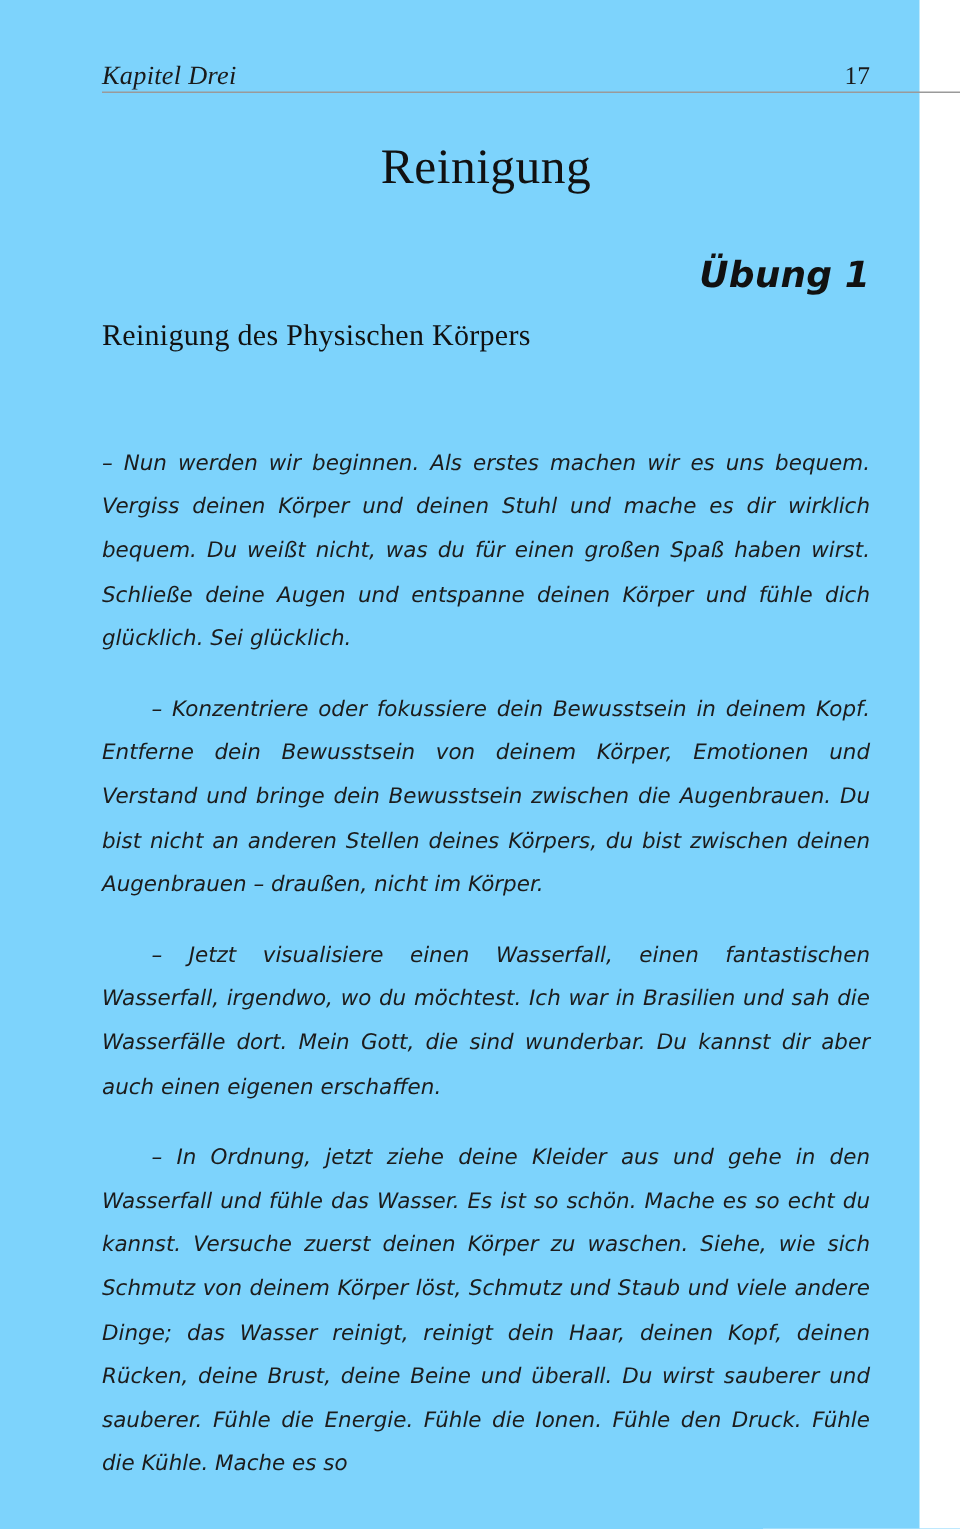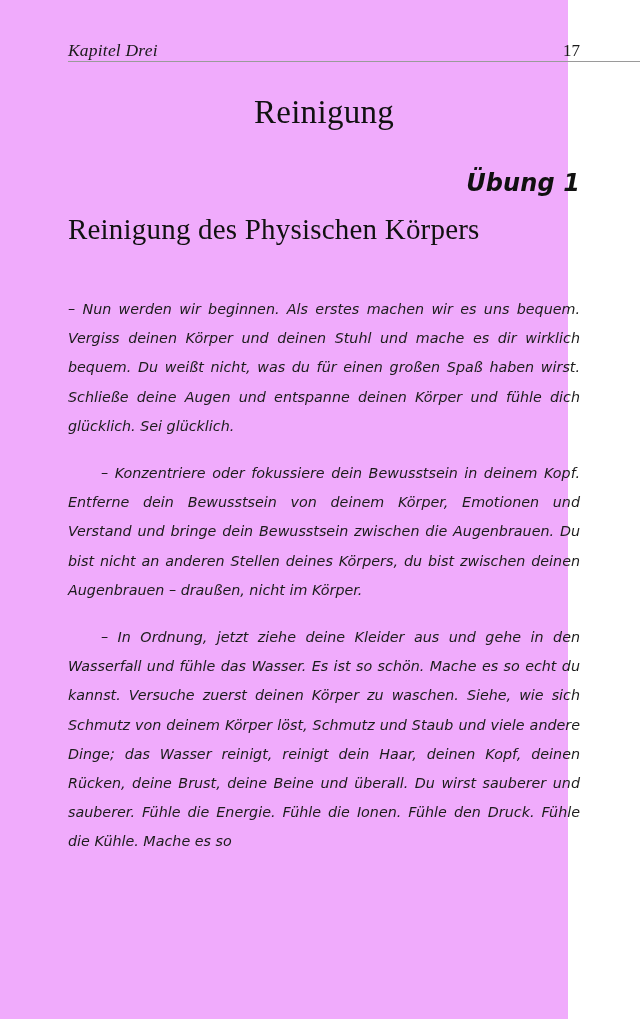--- a/index.html
+++ b/index.html
@@ -9,23 +9,23 @@
   body {
     width: 640px;
     height: 1019px;
     background: #ffffff;
     font-family: "DejaVu Sans", sans-serif;
     overflow: hidden;
   }
 
   .page {
     position: relative;
-    width: 568px;
+    width: 613px;
     height: 1019px;
-    background: #f0abfc;
+    background: #7dd3fc;
     box-sizing: border-box;
   }
 
   
   .running-head {
     position: absolute;
     left: 68px;
     top: 36px;
     width: 572px;           
     height: 26px;
@@ -98,21 +98,21 @@
   .section-title {
     margin: 0;
     padding: 0;
     position: absolute;
     top: 213px;
     left: 0;
     width: 512px;
     text-align: left;
     font-family: "Liberation Serif", "DejaVu Serif", serif;
     font-weight: normal;
-    font-size: 29px;
+    font-size: 20px;
     line-height: 1.15;
     color: #111111;
     letter-spacing: 0.2px;
     white-space: nowrap;
   }
 
   
   .body-copy {
     position: absolute;
     top: 295px;
@@ -152,18 +152,19 @@
 
     <h1 class="chapter-title">Reinigung</h1>
 
     <div class="exercise-label">Übung 1</div>
 
     <h2 class="section-title">Reinigung des Physischen Körpers</h2>
 
     <div class="body-copy">
       <p>– Nun werden wir beginnen. Als erstes machen wir es uns bequem. Vergiss deinen Körper und deinen Stuhl und mache es dir wirklich bequem. Du weißt nicht, was du für einen großen Spaß haben wirst. Schließe deine Augen und entspanne deinen Körper und fühle dich glücklich. Sei glücklich.</p>
       <p class="indented">– Konzentriere oder fokussiere dein Bewusstsein in deinem Kopf. Entferne dein Bewusstsein von deinem Körper, Emotionen und Verstand und bringe dein Bewusstsein zwischen die Augenbrauen. Du bist nicht an anderen Stellen deines Körpers, du bist zwischen deinen Augenbrauen – draußen, nicht im Körper.</p>
+      <p class="indented">– Jetzt visualisiere einen Wasserfall, einen fantastischen Wasserfall, irgendwo, wo du möchtest. Ich war in Brasilien und sah die Wasserfälle dort. Mein Gott, die sind wunderbar. Du kannst dir aber auch einen eigenen erschaffen.</p>
       <p class="indented">– In Ordnung, jetzt ziehe deine Kleider aus und gehe in den Wasserfall und fühle das Wasser. Es ist so schön. Mache es so echt du kannst. Versuche zuerst deinen Körper zu waschen. Siehe, wie sich Schmutz von deinem Körper löst, Schmutz und Staub und viele andere Dinge; das Wasser reinigt, reinigt dein Haar, deinen Kopf, deinen Rücken, deine Brust, deine Beine und überall. Du wirst sauberer und sauberer. Fühle die Energie. Fühle die Ionen. Fühle den Druck. Fühle die Kühle. Mache es so</p>
     </div>
 
   </div>
 
 </div>
 
 </body></html>

